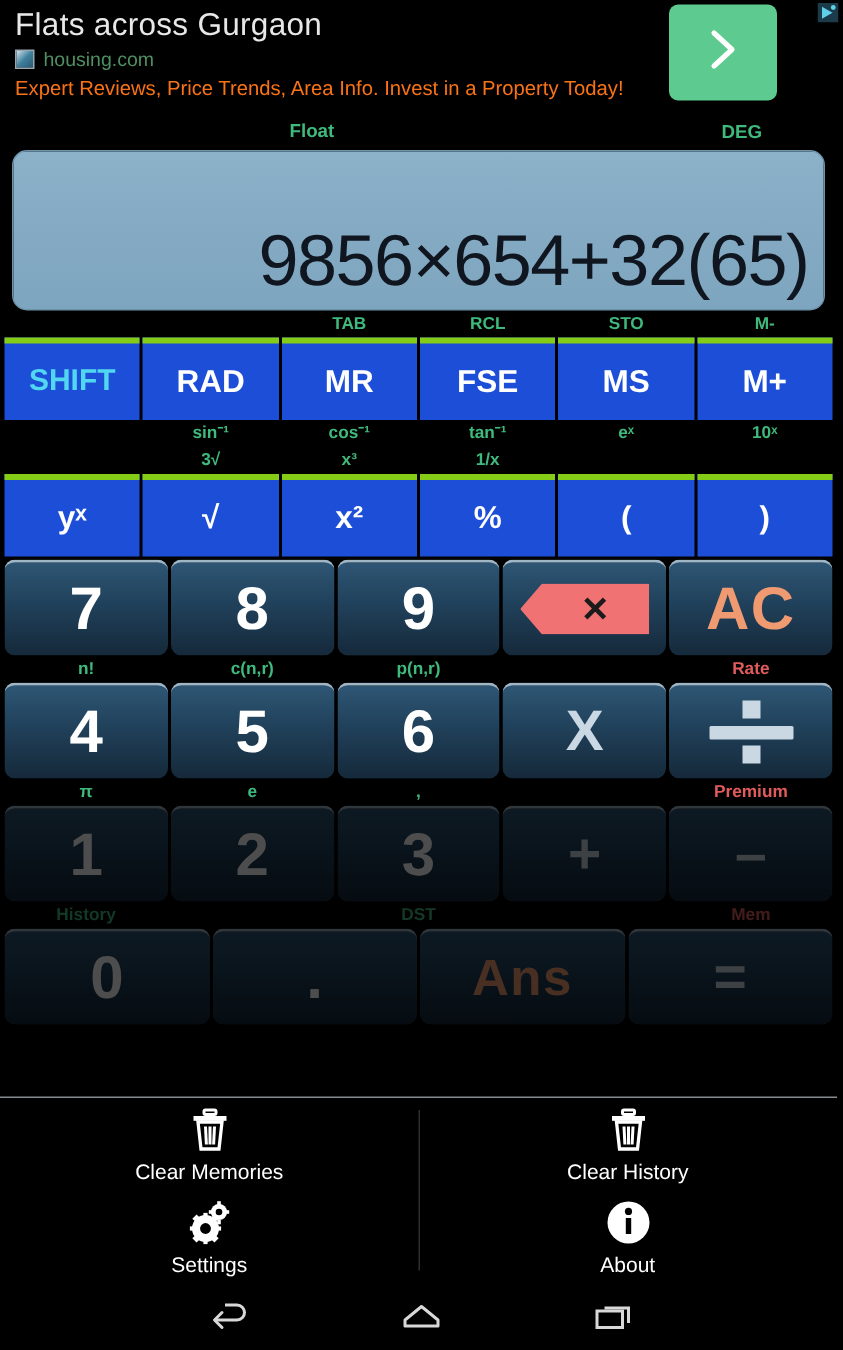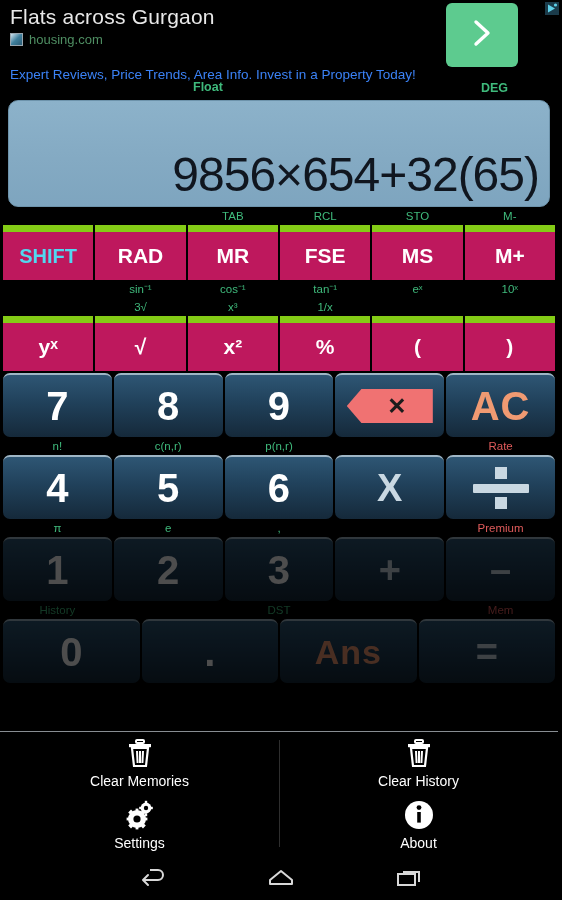--- a/index.html
+++ b/index.html
@@ -20,21 +20,21 @@
     color:#e8e8e8; font-size:21px; letter-spacing:.2px;
     line-height:26px; font-weight:400;
   }
   .ad-link-row { display:flex; align-items:center; gap:6px; margin-top:2px; }
   .ad-favicon {
     width:13px; height:13px; border:1px solid #9aa7b0;
     background:linear-gradient(135deg,#cfe3ee 0%,#3f7f9c 50%,#2a5a73 100%);
     flex:none;
   }
   .ad-url { color:#4f8f63; font-size:13px; line-height:15px; }
-  .ad-desc { color:#3b82f6; font-size:13.5px; line-height:17px; margin-top:19px; }
+  .ad-desc { color:#f97316; font-size:13.5px; line-height:17px; margin-top:3px; }
   .ad-cta {
     position:absolute; right:44px; top:3px;
     width:72px; height:64px; border-radius:6px;
     background:#5dcb8f; display:flex; align-items:center; justify-content:center;
   }
   .ad-cta svg { width:26px; height:30px; }
   .ad-choices { position:absolute; right:3px; top:2px; width:14px; height:13px; }
   .ad-choices svg { width:14px; height:13px; display:block; }
 
   
@@ -59,29 +59,29 @@
     color:#10161f; font-size:48px; letter-spacing:-1px;
     white-space:nowrap; font-weight:400;
   }
 
   
   .keypad { padding:0 2px; }
   .krow { display:flex; width:100%; }
   .klabels { display:flex; width:100%; height:18px; }
   .klabel {
     flex:1 1 0; text-align:center; font-size:11.5px;
-    line-height:18px; font-weight:normal; color:#3fba7c;
+    line-height:18px; font-weight:bold; color:#3fba7c;
   }
   .klabel.red { color:#e05b5b; }
 
   
   .fkey {
     flex:1 1 0; height:55px; margin:0 1px;
-    background:#be185d;
-    border-top:7px solid #84cc16;
+    background:#1d4ed8;
+    border-top:4px solid #84cc16;
     display:flex; align-items:center; justify-content:center;
     color:#ffffff; font-size:21px; font-weight:bold;
   }
   .fkey.shift { color:#52d7f0; font-size:20px; }
 
   
   .nkey {
     flex:1 1 0; height:64px; margin:0 1px; border-radius:7px;
     background:linear-gradient(180deg,#2e5674 0%,#21425c 42%,#15293a 100%);
     border-top:2px solid #9fb6c6;

